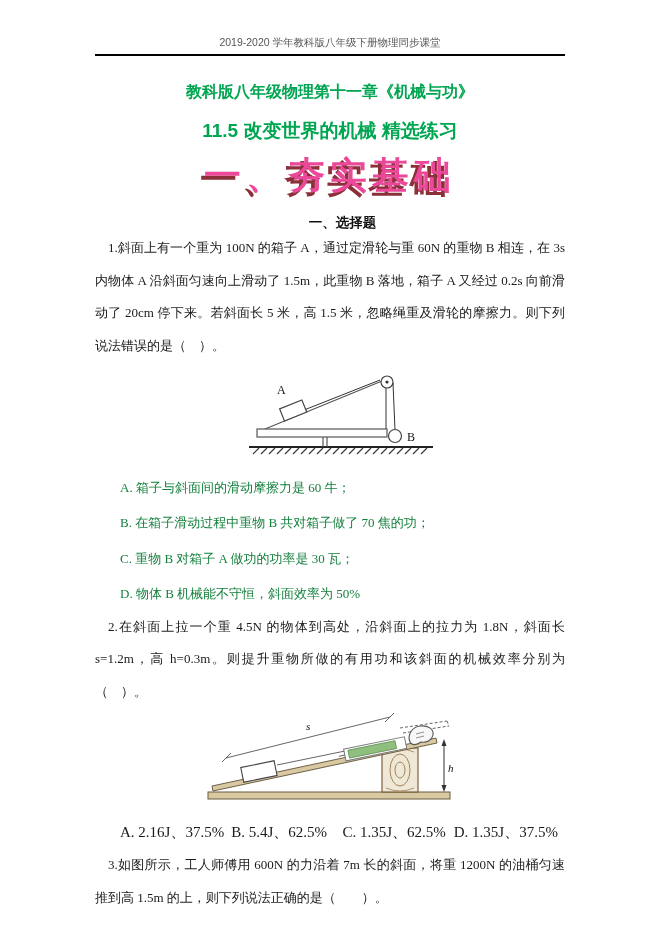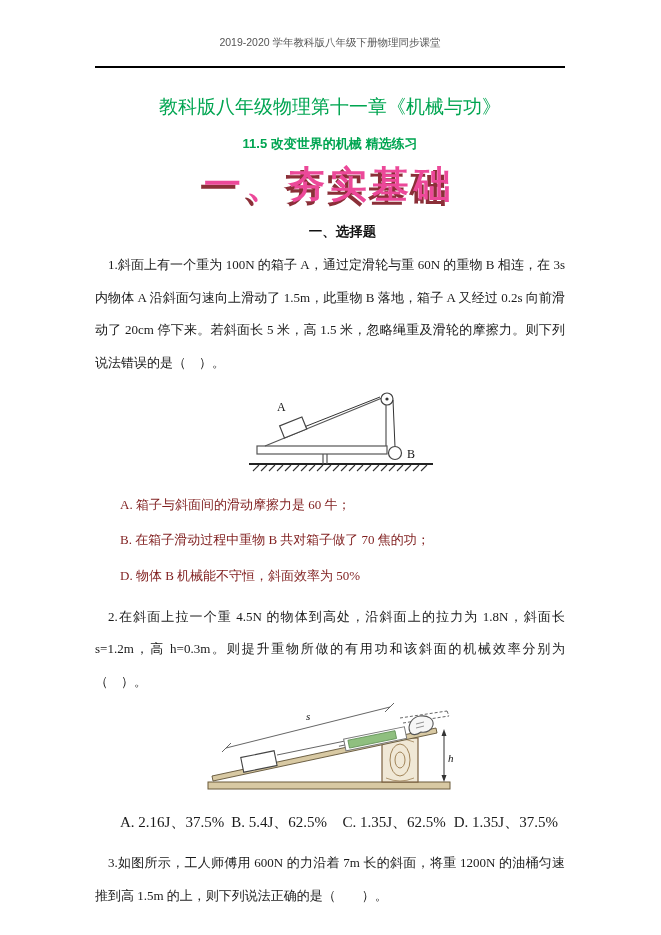--- a/index.html
+++ b/index.html
@@ -14,38 +14,38 @@
     overflow:hidden;
   }
   .content { margin:0 95px; width:470px; }
 
   .doc-header {
     padding-top:36px;
     text-align:center;
     font-size:10.5px;
     color:#555555;
     border-bottom:2px solid #000;
-    padding-bottom:16px;
+    padding-bottom:4px;
     font-family:"Liberation Sans", sans-serif;
   }
 
   .main-title {
     margin-top:26px;
     text-align:center;
     font-family:"Liberation Sans", sans-serif;
-    font-weight:normal;
-    font-size:19px;
+    font-weight:bold;
+    font-size:16px;
     color:#00A551;
   }
   .sub-title {
     margin-top:15px;
     text-align:center;
     font-family:"Liberation Sans", sans-serif;
     font-weight:bold;
-    font-size:13px;
+    font-size:19px;
     color:#00A551;
   }
 
   .banner {
     margin-top:10px;
     text-align:center;
     font-family:"Liberation Serif", serif;
     font-weight:bold;
     font-size:37px;
     letter-spacing:5px;
@@ -58,37 +58,37 @@
     margin-top:16px;
     padding-left:25px;
     font-family:"Liberation Sans", sans-serif;
     font-weight:bold;
     font-size:13.5px;
     color:#111;
     text-align:center;
   }
 
   .q-text {
-    margin-top:8px;
+    margin-top:0;
     font-size:13px;
     line-height:2.5;
     text-align:justify;
     text-indent:13px;
   }
 
   .figure-wrap { text-align:center; }
   .figure-wrap.fig1 { margin-top:6px; margin-left:22px; }
   .figure-wrap.fig2 { margin-top:4px; }
 
   .options-block { margin-top:6px; }
   .options-block .opt {
     padding-left:25px;
     font-size:13px;
     line-height:2.7;
-    color:#7f1d1d;
+    color:#15803d;
   }
 
   .options-row {
     margin-top:8px;
     padding-left:25px;
     display:flex;
     font-size:15px;
     line-height:2.2;
   }
   .options-row .opt-inline { width:112px; }
@@ -166,20 +166,21 @@
         <line x1="152" y1="15" x2="154" y2="62" stroke="#333" stroke-width="1"></line>
 
         <circle cx="154" cy="68" r="6.5" fill="#ffffff" stroke="#444" stroke-width="1.2"></circle>
         <text x="166" y="73" font-size="12" fill="#111">B</text>
       </svg>
     </div>
 
     <div class="options-block">
       <div class="opt">A. 箱子与斜面间的滑动摩擦力是 60 牛；</div>
       <div class="opt">B. 在箱子滑动过程中重物 B 共对箱子做了 70 焦的功；</div>
+      <div class="opt">C. 重物 B 对箱子 A 做功的功率是 30 瓦；</div>
       <div class="opt">D. 物体 B 机械能不守恒，斜面效率为 50%</div>
     </div>
 
     <p class="q-text">2.在斜面上拉一个重 4.5N 的物体到高处，沿斜面上的拉力为 1.8N，斜面长 s=1.2m，高 h=0.3m。则提升重物所做的有用功和该斜面的机械效率分别为（　）。</p>
 
     <div class="figure-wrap fig2">
       <svg width="252" height="92" viewBox="0 0 252 92">
 
         <rect x="4" y="80" width="242" height="7" fill="#D8C9A3" stroke="#6B5B3A" stroke-width="1"></rect>
 

